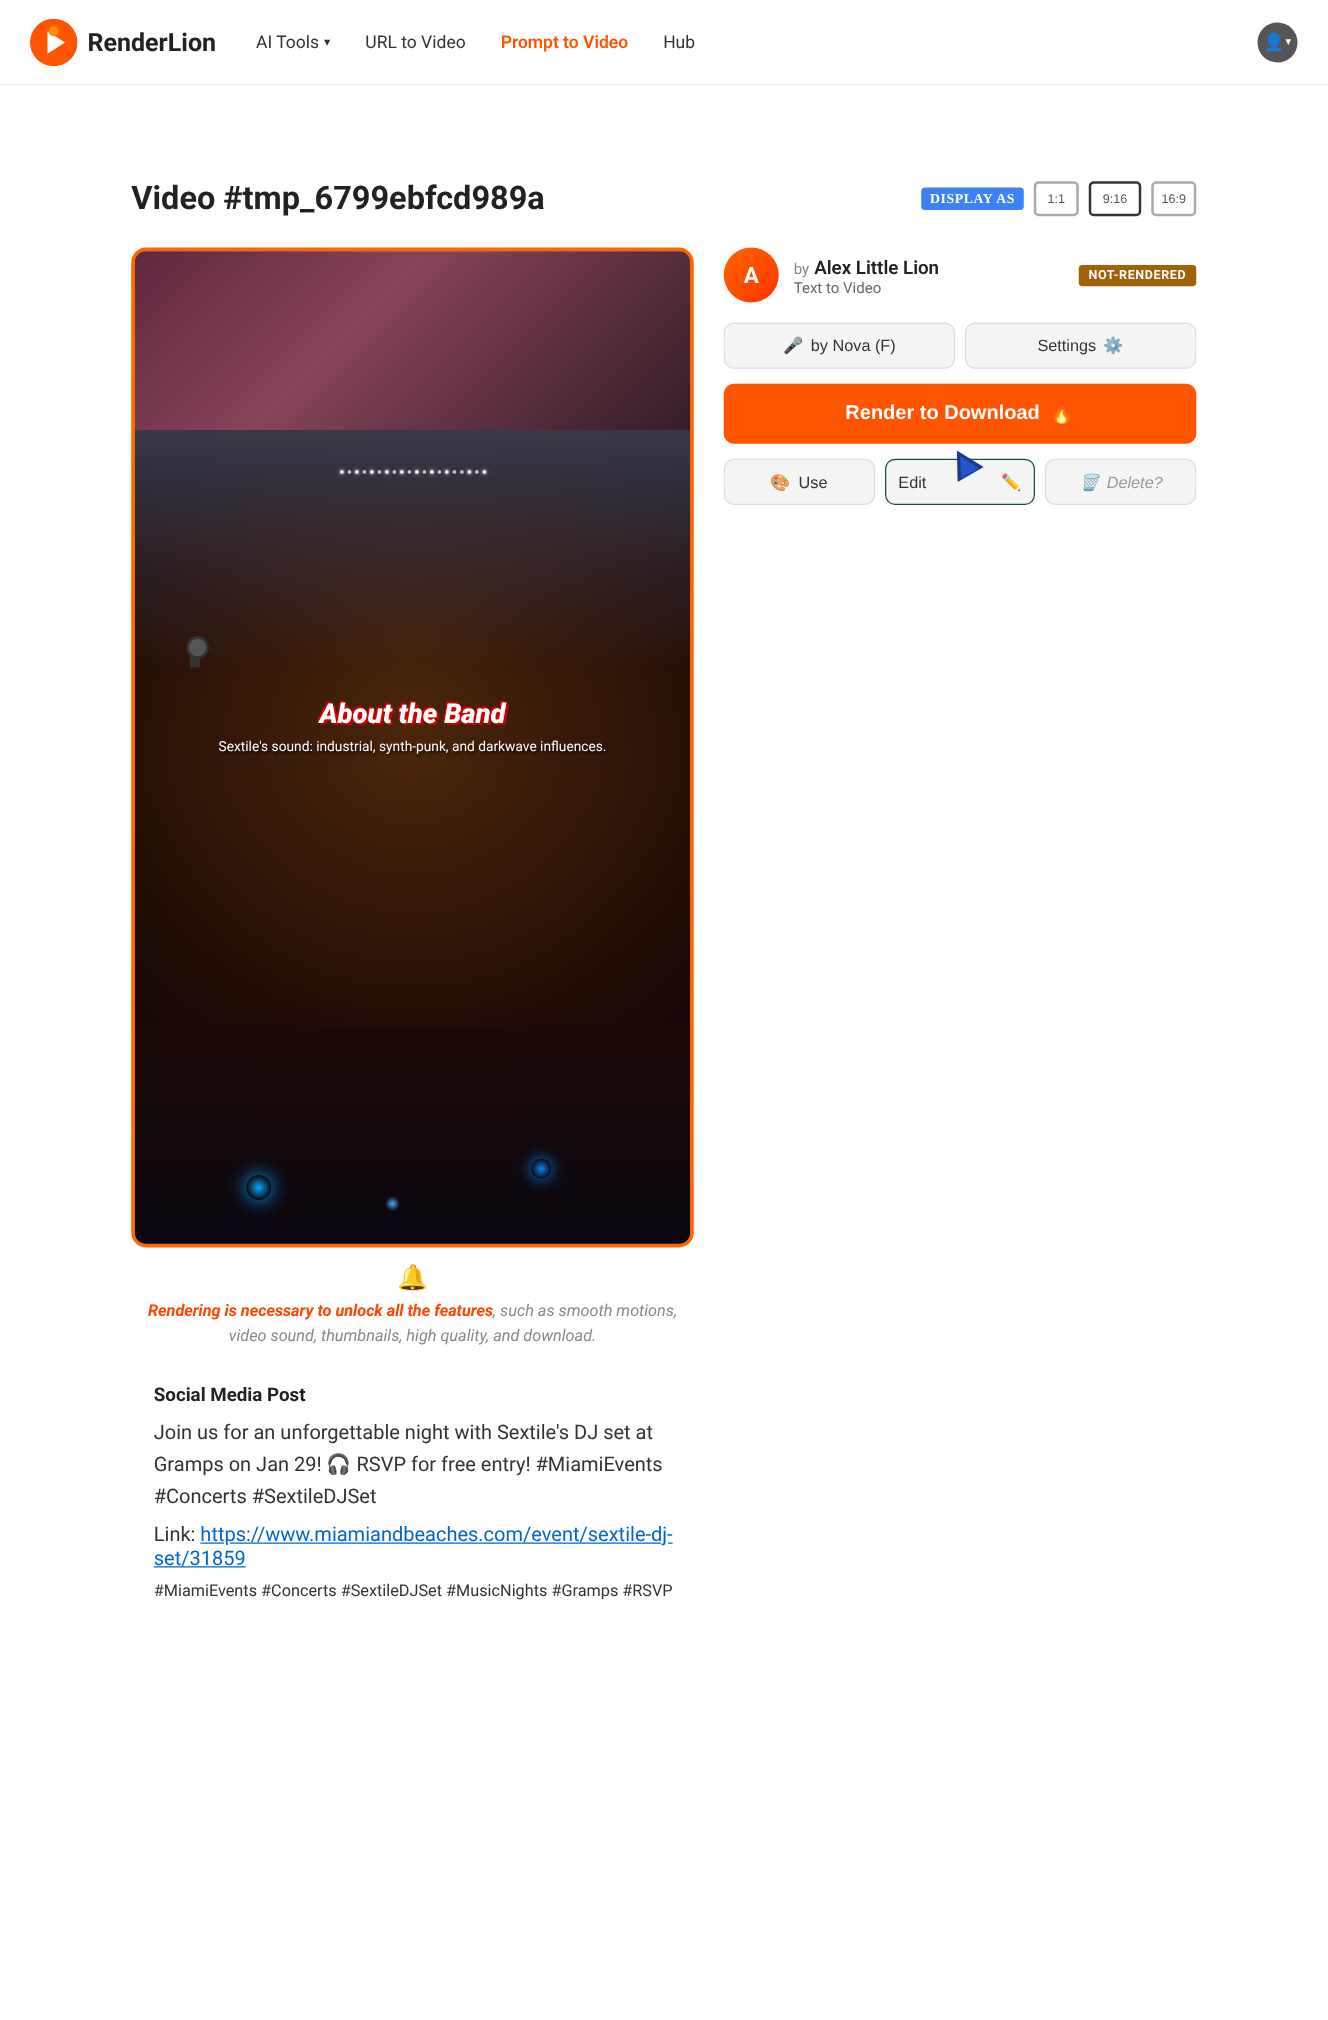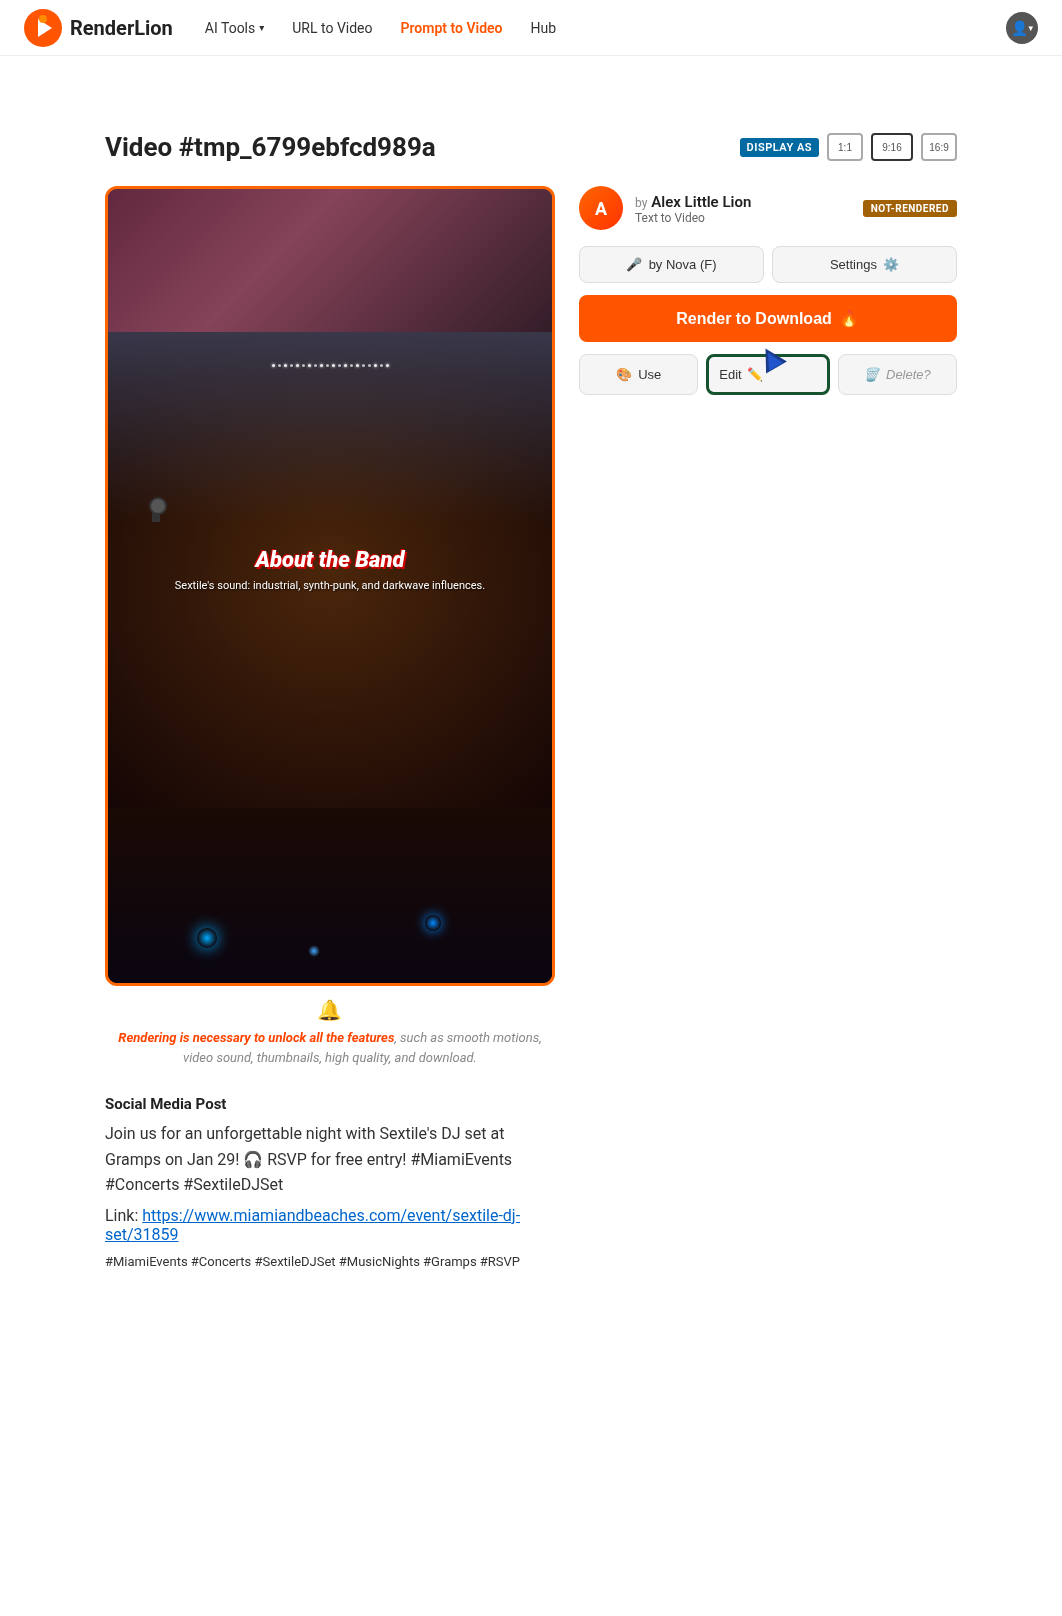--- a/index.html
+++ b/index.html
@@ -1,38 +1,38 @@
 <!DOCTYPE html>
 <html><head>
   <meta charset="utf-8">
   <style>
     * { box-sizing: border-box; margin: 0; padding: 0; }
     body { font-family: -apple-system, BlinkMacSystemFont, 'Segoe UI', Roboto, sans-serif; background: #fff; color: #222; }
 
     
     .navbar {
-      display: flex; align-items: center; padding: 16px 24px; height: 56px;
+      display: flex; align-items: center; padding: 16px 24px; height: 68px;
       border-bottom: 1px solid #eee; background: #fff;
     }
     .navbar-brand { display: flex; align-items: center; gap: 8px; font-weight: 700; font-size: 20px; color: #222; text-decoration: none; margin-right: 32px; }
     .brand-logo { width: 38px; height: 38px; }
     .navbar-links { display: flex; align-items: center; gap: 28px; flex: 1; }
     .nav-link { font-size: 14px; color: #333; text-decoration: none; cursor: pointer; }
     .nav-link-active { font-weight: 600; color: #ff5500; }
     .nav-link-dropdown { display: flex; align-items: center; gap: 4px; }
     .nav-avatar { width: 32px; height: 32px; border-radius: 50%; background: #555; display: flex; align-items: center; justify-content: center; color: #fff; font-size: 14px; cursor: pointer; margin-left: auto; }
 
     
     .page { max-width: 900px; margin: 0 auto; padding: 32px 24px; }
 
     
     .video-header { display: flex; align-items: center; margin-bottom: 24px; margin-top: 44px; }
     .video-title { font-size: 26px; font-weight: 700; flex: 1; }
     .display-as { display: flex; align-items: center; gap: 8px; }
-    .display-as-label { font-size: 11px; font-weight: 600; background: #0369a1; color: #fff; padding: 3px 7px; border-radius: 3px; letter-spacing: 0.5px; }
+    .display-as-label { font-size: 11px; font-weight: 600; background: #3b82f6; color: #fff; padding: 3px 7px; border-radius: 3px; letter-spacing: 0.5px; font-family: Liberation Serif, serif; }
     .ratio-btn { width: 36px; height: 28px; border: 2px solid #aaa; border-radius: 4px; display: flex; align-items: center; justify-content: center; font-size: 10px; color: #555; cursor: pointer; background: #fff; }
     .ratio-btn.active { border-color: #333; border-width: 2.5px; }
     .ratio-btn-916 { width: 42px; }
 
     
     .main-layout { display: flex; gap: 24px; align-items: flex-start; }
 
     
     .video-preview { flex: 0 0 450px; max-width: 450px; }
     .video-container {
@@ -62,21 +62,21 @@
     .video-mic::before { content: ''; position: absolute; top: -5px; left: -3px; width: 14px; height: 14px; border-radius: 50%; background: #555; border: 2px solid #333; }
 
     
     .render-notice { text-align: center; padding: 12px 8px; }
     .render-bell { font-size: 20px; color: #ff4400; display: block; margin-bottom: 6px; }
     .render-notice-text { font-size: 13px; line-height: 1.5; }
     .render-notice-bold { font-weight: 700; color: #ff4400; font-style: italic; }
     .render-notice-light { color: #888; font-style: italic; }
 
     
-    .social-post { padding: 16px 0 0 0; }
+    .social-post { padding: 16px 0 0 0; margin-left: 18px; }
     .social-post-title { font-weight: 700; font-size: 15px; margin-bottom: 8px; }
     .social-post-body { font-size: 16px; color: #333; line-height: 1.6; margin-bottom: 8px; }
     .social-post-link { font-size: 16px; color: #333; margin-bottom: 8px; }
     .social-post-link a { color: #0066cc; }
     .social-post-tags { font-size: 13px; color: #333; line-height: 1.6; }
 
     
     .right-panel { flex: 1; min-width: 0; }
     .creator-row { display: flex; align-items: center; gap: 12px; margin-bottom: 16px; }
     .creator-avatar { width: 44px; height: 44px; border-radius: 50%; background: linear-gradient(135deg, #ff6600, #ff3300); display: flex; align-items: center; justify-content: center; color: #fff; font-weight: 700; font-size: 18px; flex-shrink: 0; }
@@ -87,21 +87,21 @@
     .not-rendered-badge { background: #a16207; color: #fff; font-size: 10px; font-weight: 700; padding: 3px 8px; border-radius: 3px; letter-spacing: 0.5px; }
 
     .voice-settings-row { display: flex; gap: 8px; margin-bottom: 12px; }
     .voice-btn { flex: 1; display: flex; align-items: center; justify-content: center; gap: 6px; padding: 10px 14px; border: 1px solid #ddd; border-radius: 8px; background: #f5f5f5; font-size: 13px; cursor: pointer; color: #333; }
     .settings-btn { flex: 1; display: flex; align-items: center; justify-content: center; gap: 6px; padding: 10px 14px; border: 1px solid #ddd; border-radius: 8px; background: #f5f5f5; font-size: 13px; cursor: pointer; color: #333; }
 
     .render-btn { width: 100%; background: #ff5500; color: #fff; border: none; border-radius: 8px; padding: 14px; font-size: 16px; font-weight: 600; cursor: pointer; display: flex; align-items: center; justify-content: center; gap: 8px; margin-bottom: 12px; }
 
     .action-row { display: flex; gap: 8px; }
     .use-btn { flex: 1; display: flex; align-items: center; justify-content: center; gap: 6px; padding: 10px; border: 1px solid #ddd; border-radius: 8px; background: #f5f5f5; font-size: 13px; cursor: pointer; color: #333; }
-    .edit-btn { flex: 1; display: flex; align-items: center; justify-content: flex-start; gap: 6px; padding: 10px; border: 3px solid #14532d; border-radius: 8px; background: #f5f5f5; font-size: 13px; cursor: pointer; color: #333; }
+    .edit-btn { flex: 1; display: flex; align-items: center; justify-content: space-between; gap: 6px; padding: 10px; border: 1px solid #14532d; border-radius: 8px; background: #f5f5f5; font-size: 13px; cursor: pointer; color: #333; }
     .delete-btn { flex: 1; display: flex; align-items: center; justify-content: center; gap: 6px; padding: 10px; border: 1px solid #ddd; border-radius: 8px; background: #f5f5f5; font-size: 13px; cursor: pointer; color: #999; font-style: italic; }
 
     
     .cursor-overlay { position: relative; }
     .cursor-pointer {
       position: absolute; top: 52px; left: 180px; z-index: 10;
       width: 0; height: 0;
       border-left: 12px solid transparent;
       border-right: 12px solid transparent;
       border-bottom: 22px solid #1a3a8a;

